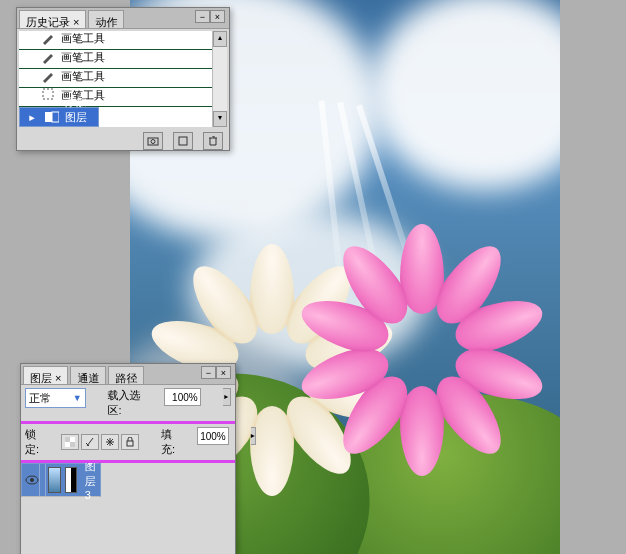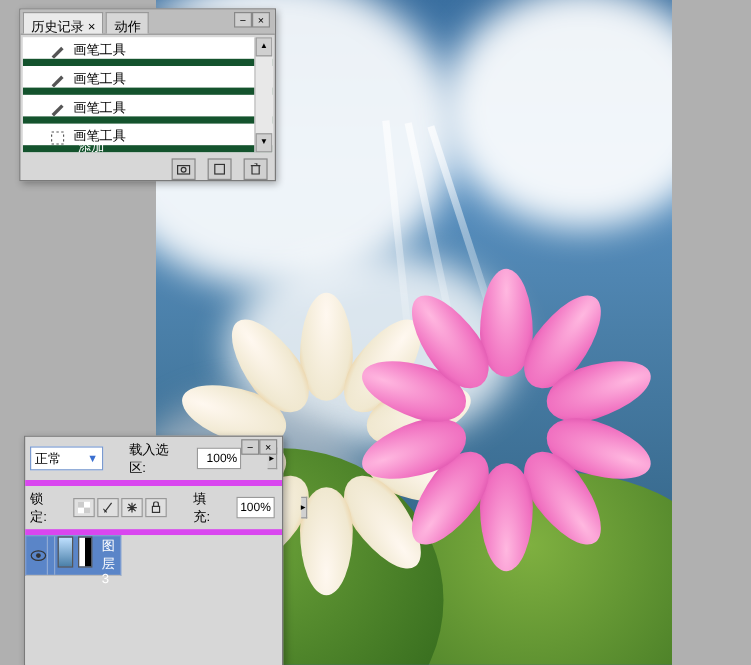--- a/index.html
+++ b/index.html
@@ -23,39 +23,39 @@
 .f2{left:270px;top:260px}
 .f2 .petal{background:radial-gradient(ellipse at 50% 20%,#ffb8e0,#f070c0 70%,#d040a0)}
 .panel{position:absolute;background:#d7d7d7;border:1px solid #7a7a7a;box-shadow:2px 2px 6px rgba(0,0,0,.3)}
 .hist{left:16px;top:7px;width:212px;height:142px}
 .tabs{display:flex;height:18px;background:#bdbdbd;border-bottom:1px solid #999;padding:2px 2px 0;gap:2px}
 .tab{padding:4px 6px;font-size:11px;background:#d7d7d7;border:1px solid #999;border-bottom:none;cursor:pointer}
 .tab.on{background:#eaeaea}
 .winbtns{position:absolute;right:4px;top:2px;display:flex;gap:0}
 .wb{width:13px;height:11px;border:1px solid #888;background:#d0d0d0;display:flex;align-items:center;justify-content:center;font-size:9px;cursor:pointer}
 .hlist{position:relative;height:96px;background:#fff;margin:2px;overflow:hidden}
-.hrow{display:flex;align-items:flex-end;height:18px;border-bottom:6px solid #14532d}
+.hrow{display:flex;align-items:flex-start;height:18px;border-bottom:1px solid #14532d}
 .hrow.sel{background:#3a6fd0;color:#fff}
 .hind{width:18px;display:flex;justify-content:center}
 .hico{width:22px;display:flex;justify-content:center;align-items:center}
 .hname{flex:1;padding-left:2px}
 .hscroll{position:absolute;right:0;top:0;bottom:0;width:14px;background:#e8e8e8;border-left:1px solid #bbb}
 .hsup,.hsdn{position:absolute;left:0;right:0;height:14px;border:1px solid #999;background:#d0d0d0;text-align:center;font-size:8px;line-height:12px}
 .hsup{top:0}.hsdn{bottom:0}
 .bbar{display:flex;justify-content:flex-end;gap:10px;padding:3px 6px}
 .bbtn{width:18px;height:16px;border:1px solid #888;background:#d0d0d0;display:flex;align-items:center;justify-content:center}
 .layers{left:20px;top:363px;width:214px;height:190px}
-.optbar{display:flex;align-items:center;gap:22px;padding:3px 4px;border-bottom:5px solid #d946ef}
+.optbar{display:flex;gap:22px;padding:3px 4px;border-bottom:3px solid #d946ef}
 .sel{width:72px;height:18px;border:1px solid #7a9ad0;background:#fff;display:flex;align-items:center;justify-content:space-between;padding:0 3px;font-size:11px}
 .sel .arr{color:#3a6fd0;font-size:9px}
 .lbl{font-size:11px}
 .num{width:42px;height:16px;border:1px solid #999;background:#fff;padding:0 2px;display:flex;align-items:center;justify-content:flex-end;font-size:10px}
 .tri{width:10px;height:16px;border:1px solid #999;border-left:none;background:#d0d0d0;text-align:center;font-size:8px;line-height:16px}
 .llist{background:#d7d7d7;height:122px;overflow:hidden}
-.lrow{display:flex;align-items:flex-start;height:32px;border-bottom:1px solid #bbb}
+.lrow{display:flex;align-items:center;height:32px;border-bottom:1px solid #bbb}
 .lrow.sel{background:#5a85c8;color:#fff}
 .eye{width:22px;display:flex;align-items:center;justify-content:center;border-right:1px solid #bbb;height:100%}
 .link{width:14px;border-right:1px solid #bbb;height:100%}
 .lrow.sel .link{border-color:#8faad4}
 .lrow.sel .eye{border-color:#8faad4}
 .thumb{width:26px;height:24px;border:1px solid #555;margin:0 2px;background:#888}
 .th-sky{background:linear-gradient(180deg,#bfe0ff,#4a7fa8)}
 .th-mask{background:linear-gradient(90deg,#fff 50%,#000 50%)}
 .th-lotus{background:linear-gradient(180deg,#a8c8e0 40%,#608030 40%)}
 .th-grad{background:linear-gradient(180deg,#fff,#404040)}
@@ -187,20 +187,25 @@
         </svg>
       </div>
   </div>
 </div>
 
 <div class="panel layers">
   <div class="winbtns">
     <div class="wb">−</div>
     <div class="wb">×</div>
   </div>
+  <div class="tabs">
+    <div class="tab on"><span>图层</span> ×</div>
+    <div class="tab">通道</div>
+    <div class="tab">路径</div>
+  </div>
   <div class="optbar">
     <div class="sel">
         <span>正常</span>
         <span class="arr">▼</span>
       </div>
     <span class="lbl">载入选区:</span>
     <div class="num">100%</div>
       <div class="tri">▸</div>
   </div>
   <div class="optbar">

